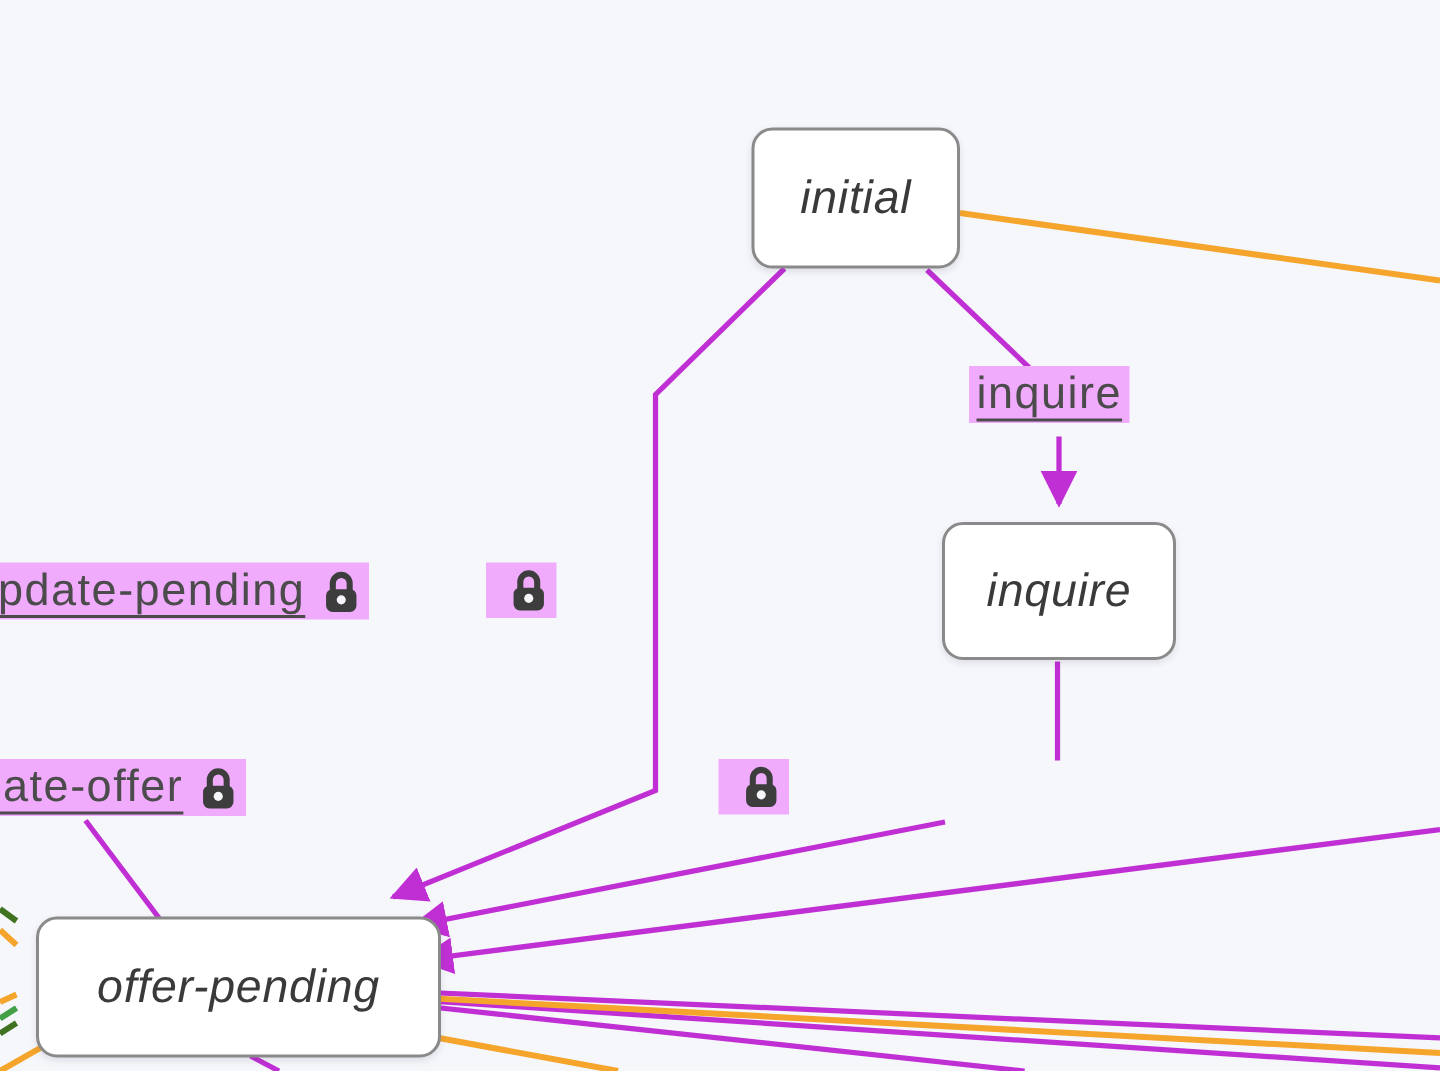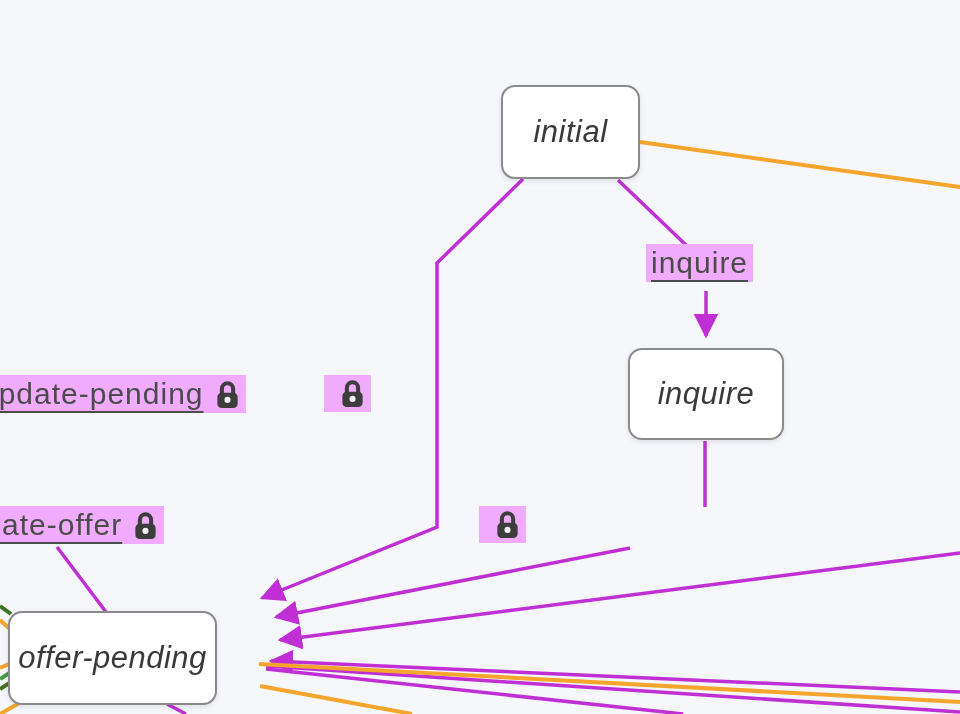--- a/index.html
+++ b/index.html
@@ -123,17 +123,17 @@
           <rect x="3" y="12.5" width="18" height="13.5" rx="3.8" fill="#3d3d3d"></rect>
           <circle cx="12" cy="18.8" r="2.7" fill="#f6f7fb"></circle>
         </svg>
       </div>
       <div class="node" style="left: 501px; top: 85px; width: 139px; height: 94px;">
         <span class="nlabel">initial</span>
       </div>
       <div class="node" style="left: 628px; top: 348px; width: 156px; height: 92px;">
         <span class="nlabel">inquire</span>
       </div>
-      <div class="node" style="left: 8px; top: 611px; width: 209px; height: 94px;">
+      <div class="node" style="left: 24px; top: 611px; width: 270px; height: 94px;">
         <span class="nlabel">offer-pending</span>
       </div>
     </div>
 </div>
 
 </body></html>

